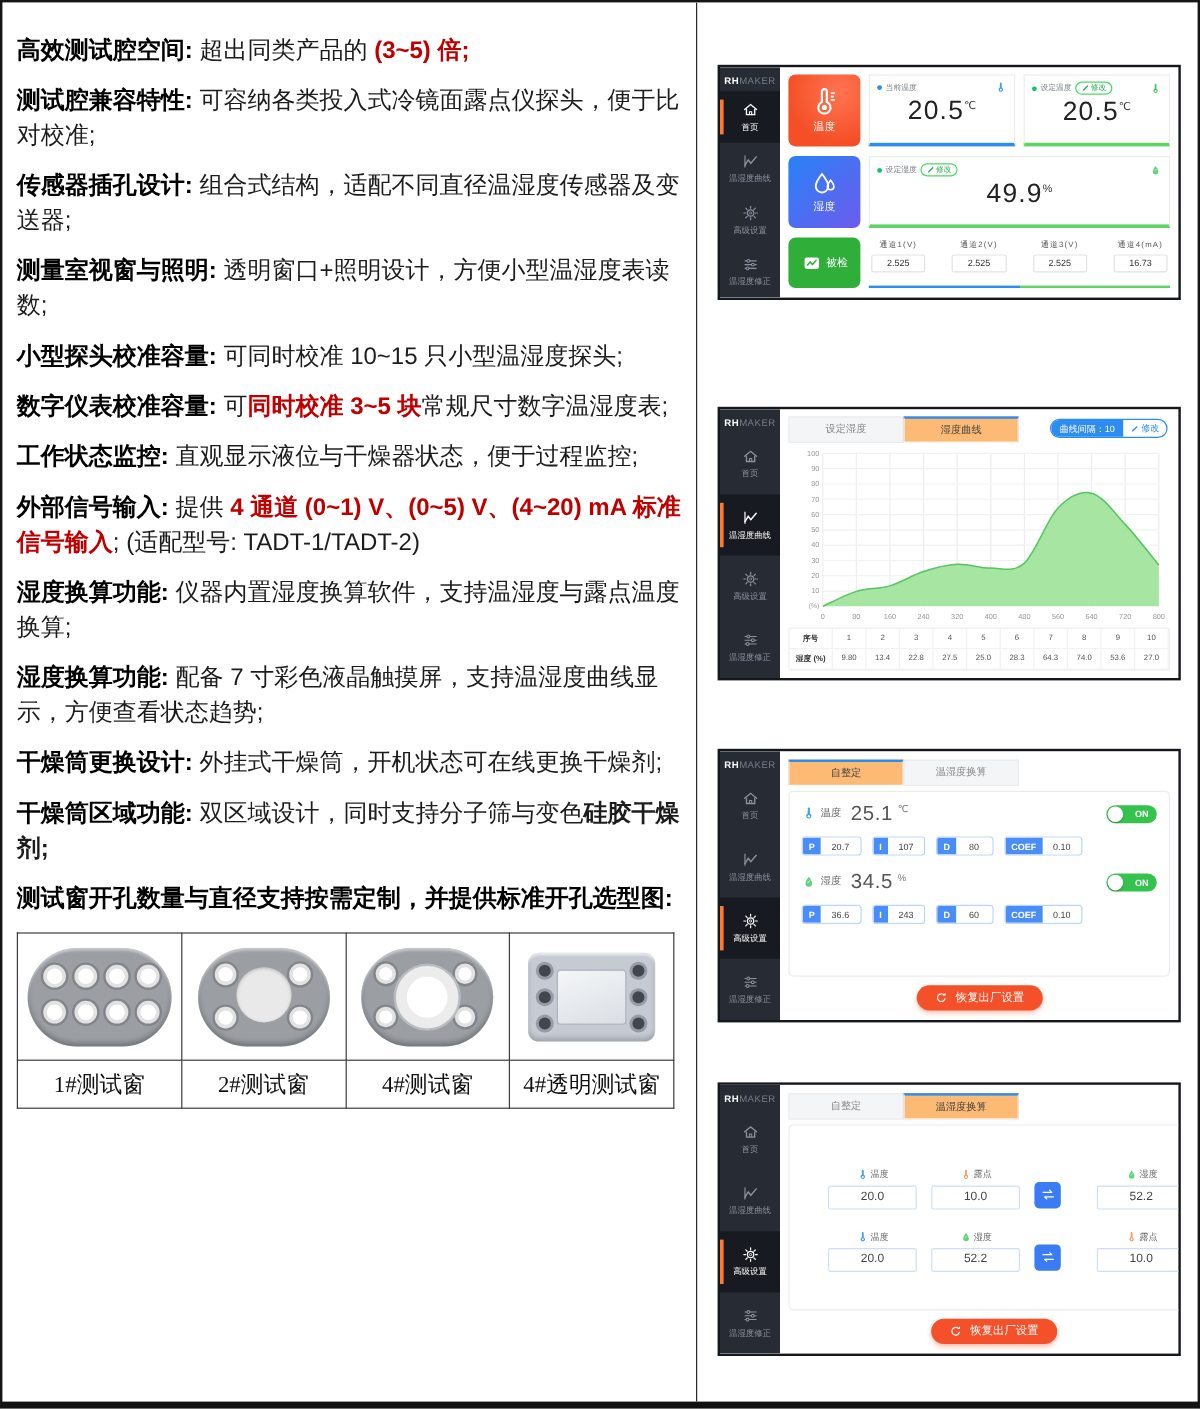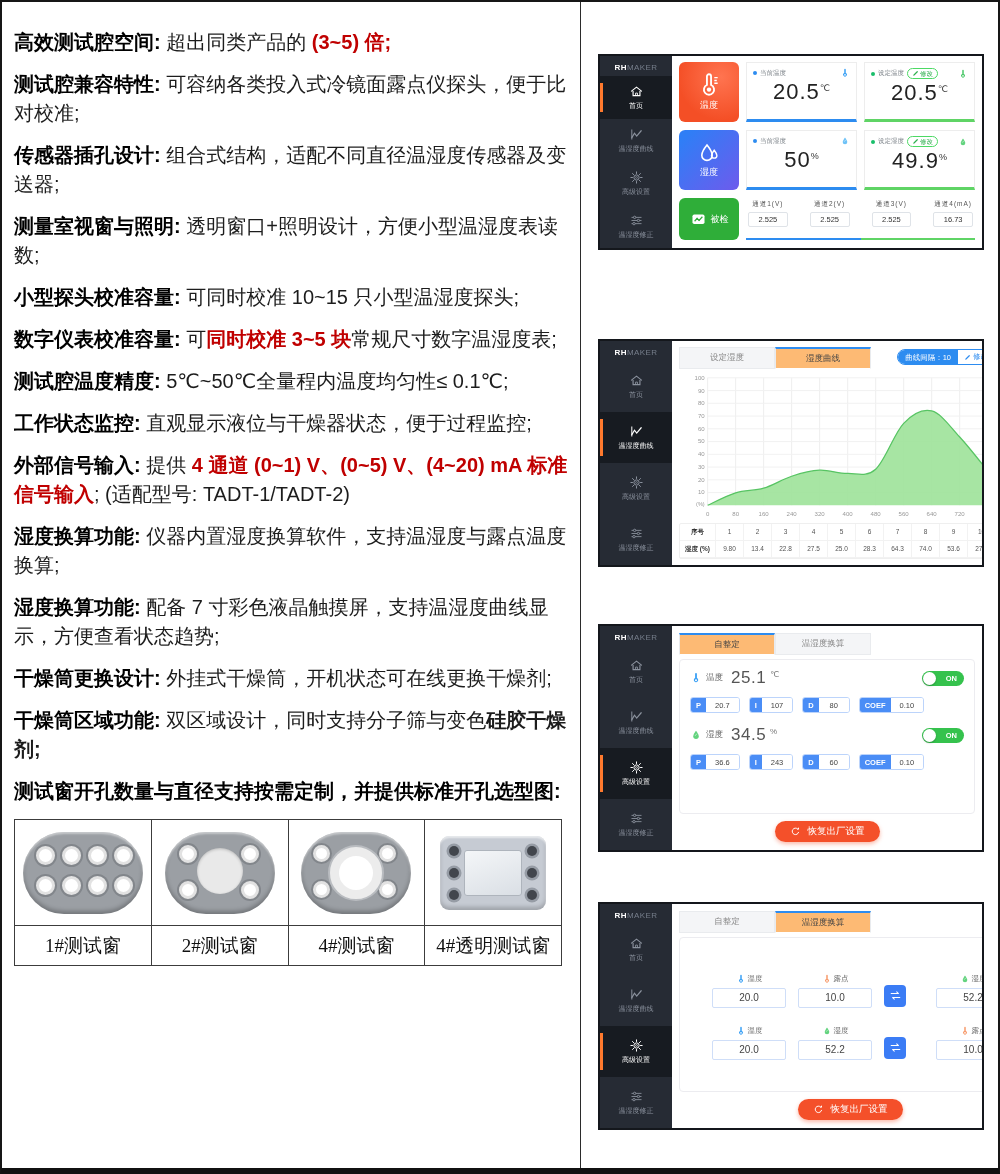--- a/index.html
+++ b/index.html
@@ -27,21 +27,21 @@
   .bigring { position:absolute; border-radius:50%; background:#fff; border:9px solid #ececec; box-shadow:0 0 0 2px #b9bcc0; }
   .panelbox { position:relative; margin:0 auto; background:#c6cbd3; border-radius:9px;
               box-shadow:inset 0 2px 2px rgba(255,255,255,.6), inset 0 -3px 4px rgba(0,0,0,.2); }
   .screen { position:absolute; background:linear-gradient(160deg,#f4f6f8,#dadfe5); border-radius:3px; border:1px solid #aeb4bc; }
   .phole { position:absolute; width:10px; height:10px; border-radius:50%; background:#42464d; box-shadow:0 0 0 2.5px #969ca5; }
 
   
   .right-col { position:absolute; left:578px; top:0; width:420px; height:1168px; border-left:1.5px solid #2b2b2b; }
   .shot { position:absolute; left:17px; width:386px; background:#fff; border:2px solid #14171c; display:flex; overflow:hidden; }
 
-  .side { width:72px; flex-shrink:0; background:#262b34; display:flex; flex-direction:column; padding-top:7px; }
+  .side { width:50px; flex-shrink:0; background:#262b34; display:flex; flex-direction:column; padding-top:7px; }
   .logo { text-align:center; font-size:8px; letter-spacing:.4px; margin-bottom:4px; white-space:nowrap; }
   .logo .lb { color:#fff; font-weight:700; }
   .logo .ll { color:#767e8b; }
   .navs { flex:1; display:flex; flex-direction:column; }
   .nav-item { position:relative; flex:1; display:flex; flex-direction:column; align-items:center; justify-content:center; gap:2px;
               color:#8b929e; font-size:7px; cursor:pointer; white-space:nowrap; }
   .nav-item.active { background:#171b21; color:#fff; }
   .nav-item.active::before { content:""; position:absolute; left:0; top:7px; bottom:7px; width:3px; background:#ff7a2e; }
 
   .main { flex:1; position:relative; padding:6px 7px; display:flex; flex-direction:column; }
@@ -117,21 +117,20 @@
 
 <div class="page">
   <div class="left-col">
     <div id="features">
         <p class="feat"><b class="fh">高效测试腔空间:</b><span class=""> 超出同类产品的 </span><span class="red fb">(3~5) 倍;</span></p>
         <p class="feat"><b class="fh">测试腔兼容特性:</b><span class=""> 可容纳各类投入式冷镜面露点仪探头，便于比对校准;</span></p>
         <p class="feat"><b class="fh">传感器插孔设计:</b><span class=""> 组合式结构，适配不同直径温湿度传感器及变送器;</span></p>
         <p class="feat"><b class="fh">测量室视窗与照明:</b><span class=""> 透明窗口+照明设计，方便小型温湿度表读数;</span></p>
         <p class="feat"><b class="fh">小型探头校准容量:</b><span class=""> 可同时校准 10~15 只小型温湿度探头;</span></p>
         <p class="feat"><b class="fh">数字仪表校准容量:</b><span class=""> 可</span><span class="red fb">同时校准 3~5 块</span><span class="">常规尺寸数字温湿度表;</span></p>
-        <p class="feat"><b class="fh">测试腔温度精度:</b><span class=""> 5℃~50℃全量程内温度均匀性≤ 0.1℃;</span></p>
         <p class="feat"><b class="fh">工作状态监控:</b><span class=""> 直观显示液位与干燥器状态，便于过程监控;</span></p>
         <p class="feat"><b class="fh">外部信号输入:</b><span class=""> 提供 </span><span class="red fb">4 通道 (0~1) V、(0~5) V、(4~20) mA 标准信号输入</span><span class="">; (适配型号: TADT-1/TADT-2)</span></p>
         <p class="feat"><b class="fh">湿度换算功能:</b><span class=""> 仪器内置湿度换算软件，支持温湿度与露点温度换算;</span></p>
         <p class="feat"><b class="fh">湿度换算功能:</b><span class=""> 配备 7 寸彩色液晶触摸屏，支持温湿度曲线显示，方便查看状态趋势;</span></p>
         <p class="feat"><b class="fh">干燥筒更换设计:</b><span class=""> 外挂式干燥筒，开机状态可在线更换干燥剂;</span></p>
         <p class="feat"><b class="fh">干燥筒区域功能:</b><span class=""> 双区域设计，同时支持分子筛与变色</span><span class="fb">硅胶干燥剂;</span></p>
         <p class="feat"><b class="fh">测试窗开孔数量与直径支持按需定制，并提供标准开孔选型图:</b></p>
       </div>
     <table class="win-table" id="win-table">
         <tbody>
@@ -271,32 +270,20 @@
               <div class="value"><span>20.5</span><sup>℃</sup></div>
             </div>
           </div>
           <div class="hrow" style="height:60px;">
             <div class="tile tile-blue" style="height:60px;">
               <svg width="24" height="24" viewBox="0 0 24 24" fill="none" xmlns="http://www.w3.org/2000/svg">
                 <path d="M10 4C10 4 4.8 10.4 4.8 14.2a5.2 5.2 0 0 0 10.4 0C15.2 10.4 10 4 10 4Z" stroke="#fff" stroke-width="1.6"></path>
                 <path d="M17.2 9.2c0 0-2.7 3.3-2.7 5.2a2.7 2.7 0 0 0 5.4 0c0-1.9-2.7-5.2-2.7-5.2Z" stroke="#fff" stroke-width="1.4"></path>
               </svg>
               <span>湿度</span>
-            </div>
-            <div class="card acc-blue">
-              <div class="lbl">
-                <span class="dot blue"></span>
-                <span>当前湿度</span>
-                <span class="spacer"></span>
-                <svg width="10" height="10" viewBox="0 0 24 24" fill="none" xmlns="http://www.w3.org/2000/svg">
-                  <path d="M12 3.4C12 3.4 6.5 10.2 6.5 14.5a5.5 5.5 0 0 0 11 0C17.5 10.2 12 3.4 12 3.4Z" fill="#6ec2f7"></path>
-                  <path d="M10 13.8l4-4.6" stroke="#fff" stroke-width="1.1"></path>
-                </svg>
-              </div>
-              <div class="value"><span>50</span><sup>%</sup></div>
             </div>
             <div class="card acc-green">
               <div class="lbl">
                 <span class="dot green"></span>
                 <span>设定湿度</span>
                 <span class="edit-pill">
                   <svg width="7" height="7" viewBox="0 0 24 24" fill="none" xmlns="http://www.w3.org/2000/svg">
                     <path d="M4 20l1.3-4.2L16.6 4.5a1.9 1.9 0 0 1 2.9 2.9L8.2 18.7z" fill="#2faf4e"></path>
                   </svg>
                   <span>修改</span>

